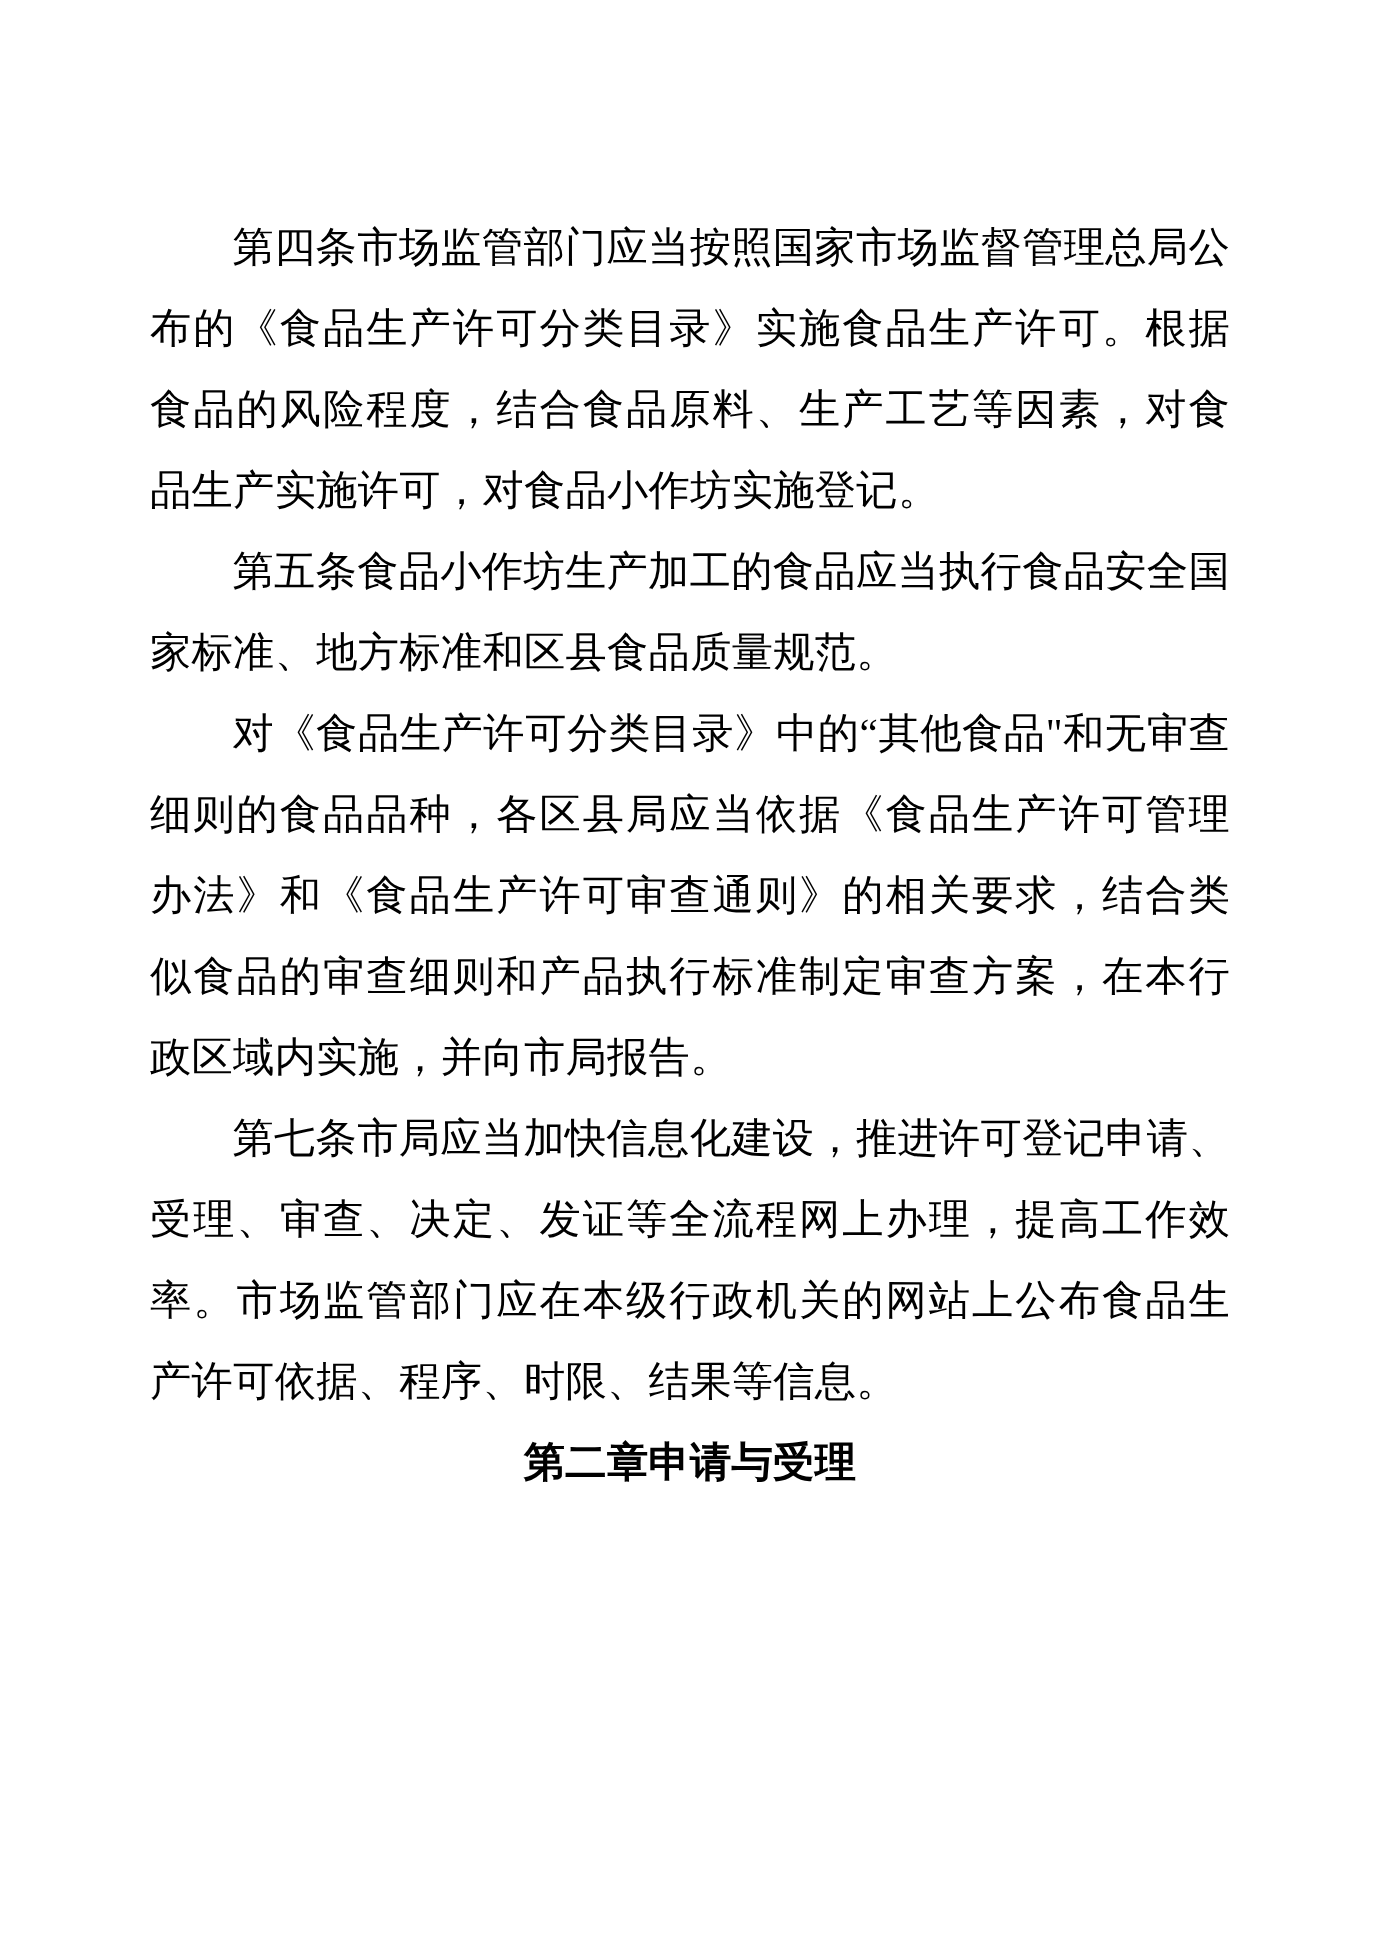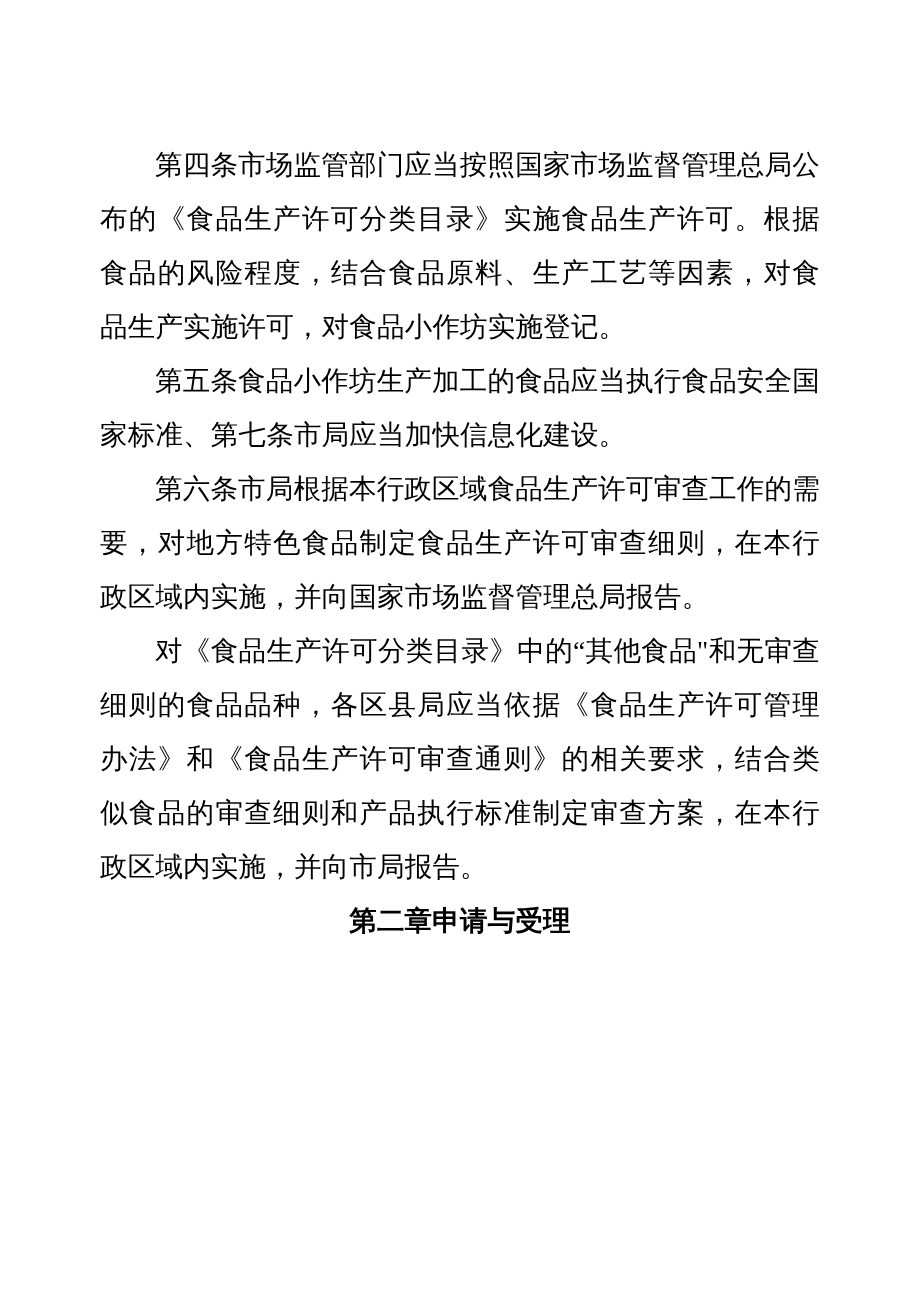--- a/index.html
+++ b/index.html
@@ -43,19 +43,19 @@
     font-weight: 700;
   }
 </style>
 </head>
 <body>
 
 <div class="page">
   <div class="doc-body">
 
     <p class="para">第四条市场监管部门应当按照国家市场监督管理总局公布的《食品生产许可分类目录》实施食品生产许可。根据食品的风险程度，结合食品原料、生产工艺等因素，对食品生产实施许可，对食品小作坊实施登记。</p>
-    <p class="para">第五条食品小作坊生产加工的食品应当执行食品安全国家标准、第七条市局应当加快信息化建设。</p>
-    <p class="para">第六条市局根据本行政区域食品生产许可审查工作的需要，对地方特色食品制定食品生产许可审查细则，在本行政区域内实施，并向国家市场监督管理总局报告。</p>
+    <p class="para">第五条食品小作坊生产加工的食品应当执行食品安全国家标准、地方标准和区县食品质量规范。</p>
     <p class="para">对《食品生产许可分类目录》中的“其他食品"和无审查细则的食品品种，各区县局应当依据《食品生产许可管理办法》和《食品生产许可审查通则》的相关要求，结合类似食品的审查细则和产品执行标准制定审查方案，在本行政区域内实施，并向市局报告。</p>
+    <p class="para">第七条市局应当加快信息化建设，推进许可登记申请、受理、审查、决定、发证等全流程网上办理，提高工作效率。市场监管部门应在本级行政机关的网站上公布食品生产许可依据、程序、时限、结果等信息。</p>
     <p class="heading">第二章申请与受理</p>
 
   </div>
 </div>
 
 </body></html>

